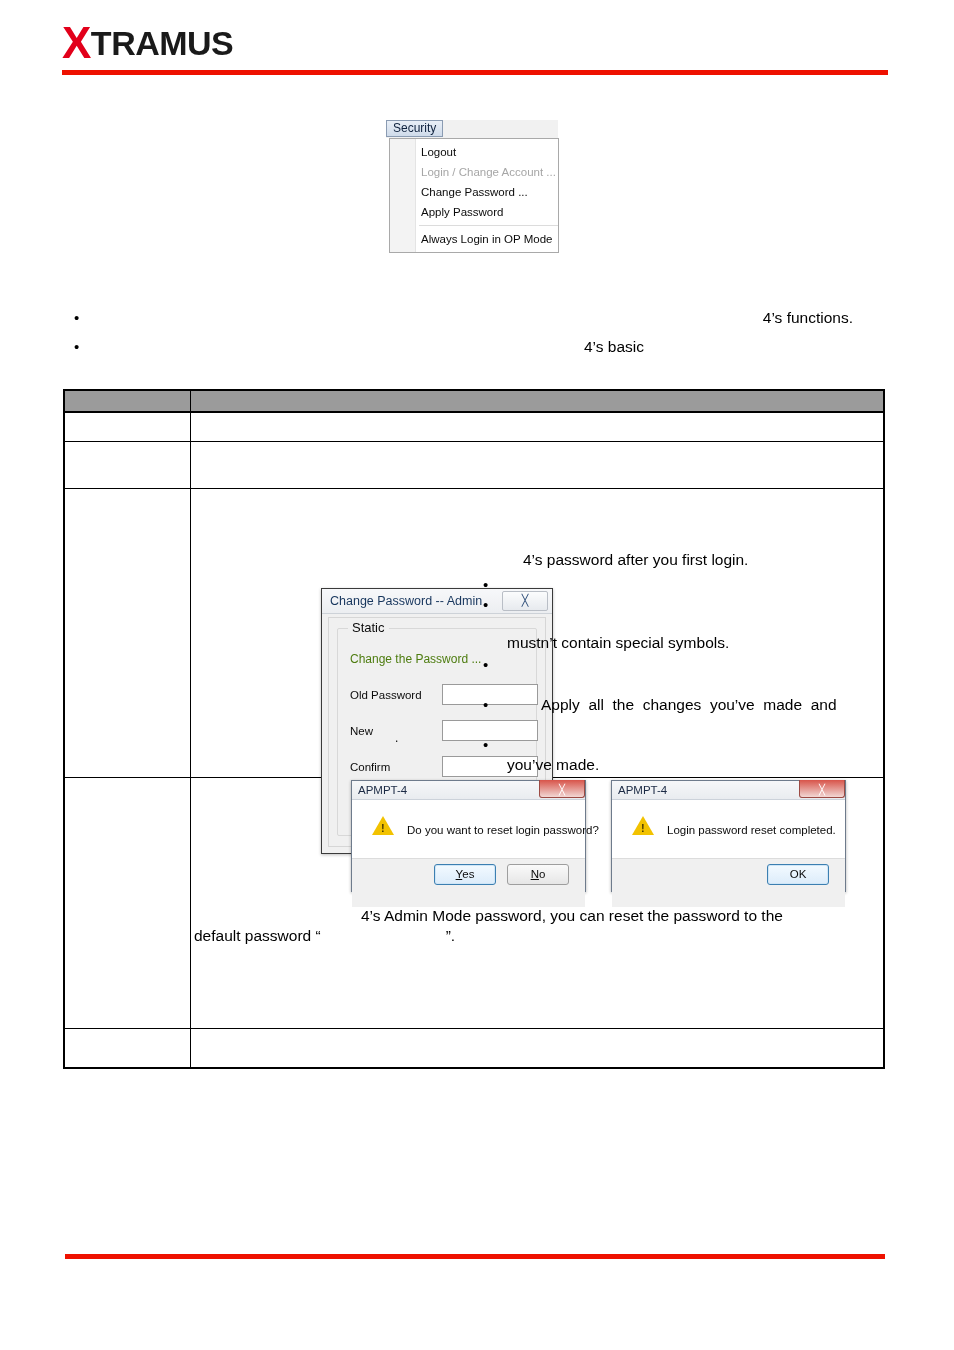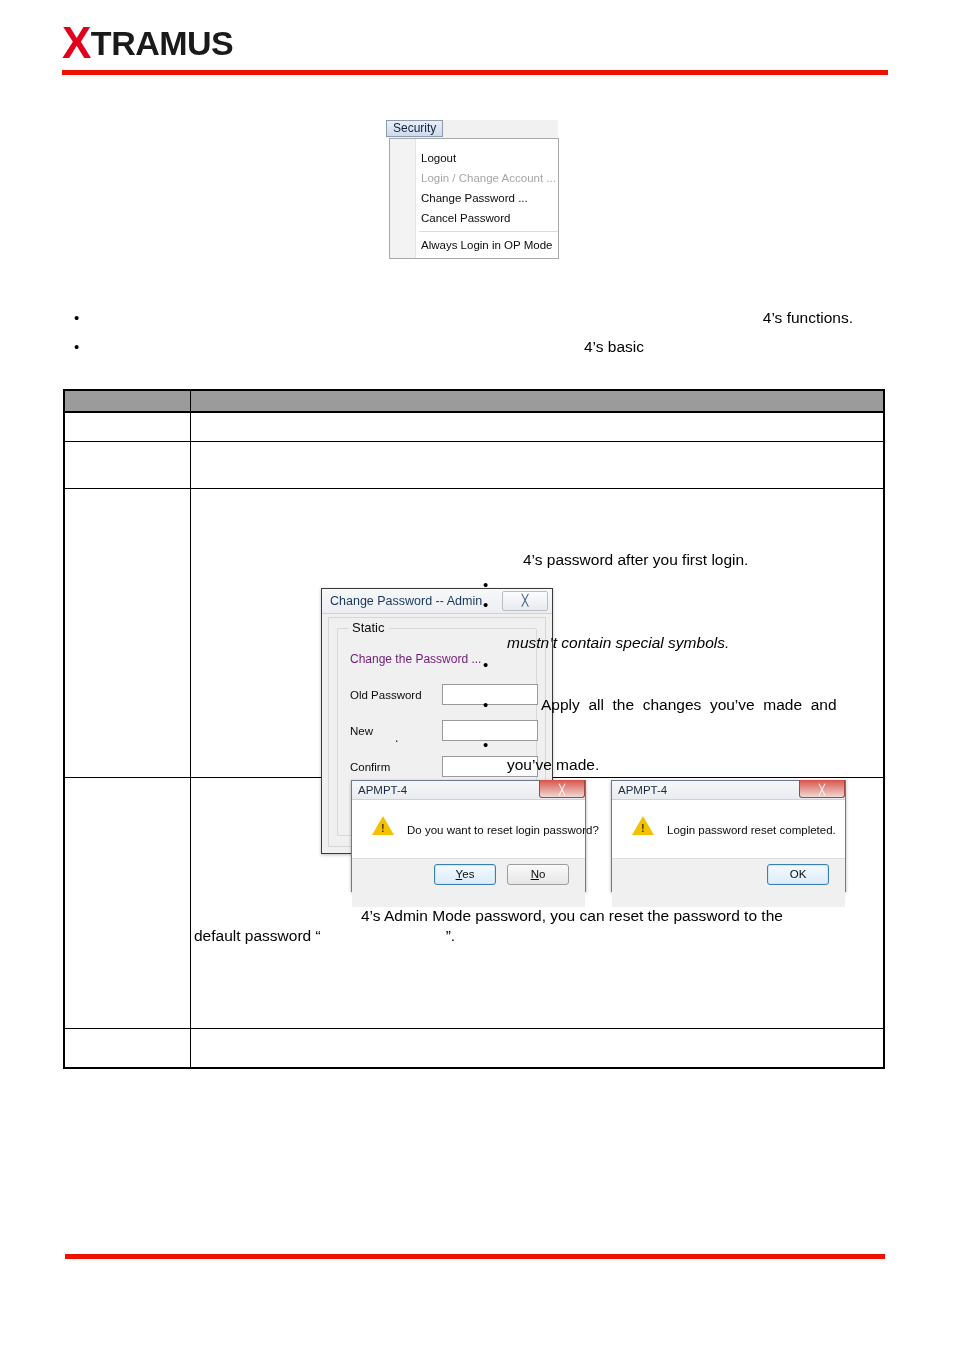--- a/index.html
+++ b/index.html
@@ -96,21 +96,21 @@
   #security-dropdown .gutter {
     position: absolute;
     left: 0; top: 0;
     width: 25px;
     height: 100%;
     background: #f3f3f3;
     border-right: 1px solid #e4e4e4;
   }
   #security-dropdown .items {
     position: relative;
-    padding: 9px 0 3px 0;
+    padding: 3px 0 3px 0;
   }
   .menu-item {
     position: relative;
     height: 20px;
     line-height: 20px;
     padding-left: 31px;
     font-size: 11.5px;
     color: #0b0b0b;
     white-space: nowrap;
   }
@@ -241,21 +241,21 @@
     font-size: 13px;
     line-height: 14px;
     color: #0b0b0b;
   }
   #cpd-instruction {
     position: absolute;
     left: 12px;
     top: 22px;
     font-size: 12px;
     line-height: 16px;
-    color: #701a75;
+    color: #4d7c0f;
     white-space: nowrap;
   }
   .cpd-field {
     position: absolute;
     left: 12px;
     width: 190px;
     height: 22px;
   }
   .cpd-field .lab {
     position: absolute;
@@ -447,21 +447,21 @@
 <div id="security-menu-figure">
   <div id="security-menubar">
     <div id="security-menu-button">Security</div>
   </div>
   <div id="security-dropdown">
     <div class="gutter"></div>
     <div class="items">
       <div class="menu-item">Logout</div>
       <div class="menu-item disabled">Login / Change Account ...</div>
       <div class="menu-item">Change Password ...</div>
-      <div class="menu-item">Cancel Password</div>
+      <div class="menu-item">Apply Password</div>
       <div class="menu-sep"></div>
       <div class="menu-item">Always Login in OP Mode</div>
     </div>
   </div>
 </div>
 
 <div class="doc-bullet-row" id="bullet-a">
   <span class="bullet">•</span>
   <span class="btext">4’s functions.</span>
 </div>
@@ -522,21 +522,21 @@
               <div class="cpd-btn" id="cpd-cancel">Cancel</div>
             </div>
           </div>
         </div>
 
         <div class="cp-text" style="left:332px; top:61px;">4’s password after you first login.</div>
 
         <div class="cp-bullet" style="left:292px; top:86px;">•</div>
         <div class="cp-bullet" style="left:292px; top:106px;">•</div>
 
-        <div class="cp-text" style="left:316px; top:144px;font-style:italic;">mustn’t contain special symbols.</div>
+        <div class="cp-text" style="left:316px; top:144px;">mustn’t contain special symbols.</div>
 
         <div class="cp-bullet" style="left:292px; top:166px;">•</div>
 
         <div class="cp-bullet" style="left:292px; top:206px;">•</div>
         <div class="cp-text" style="left:350px; top:206px;">Apply  all  the  changes  you’ve  made  and</div>
 
         <div class="cp-bullet" style="left:292px; top:246px;">•</div>
         <div class="cp-text" style="left:316px; top:266px;">you’ve made.</div>
       </div>
     </td>

